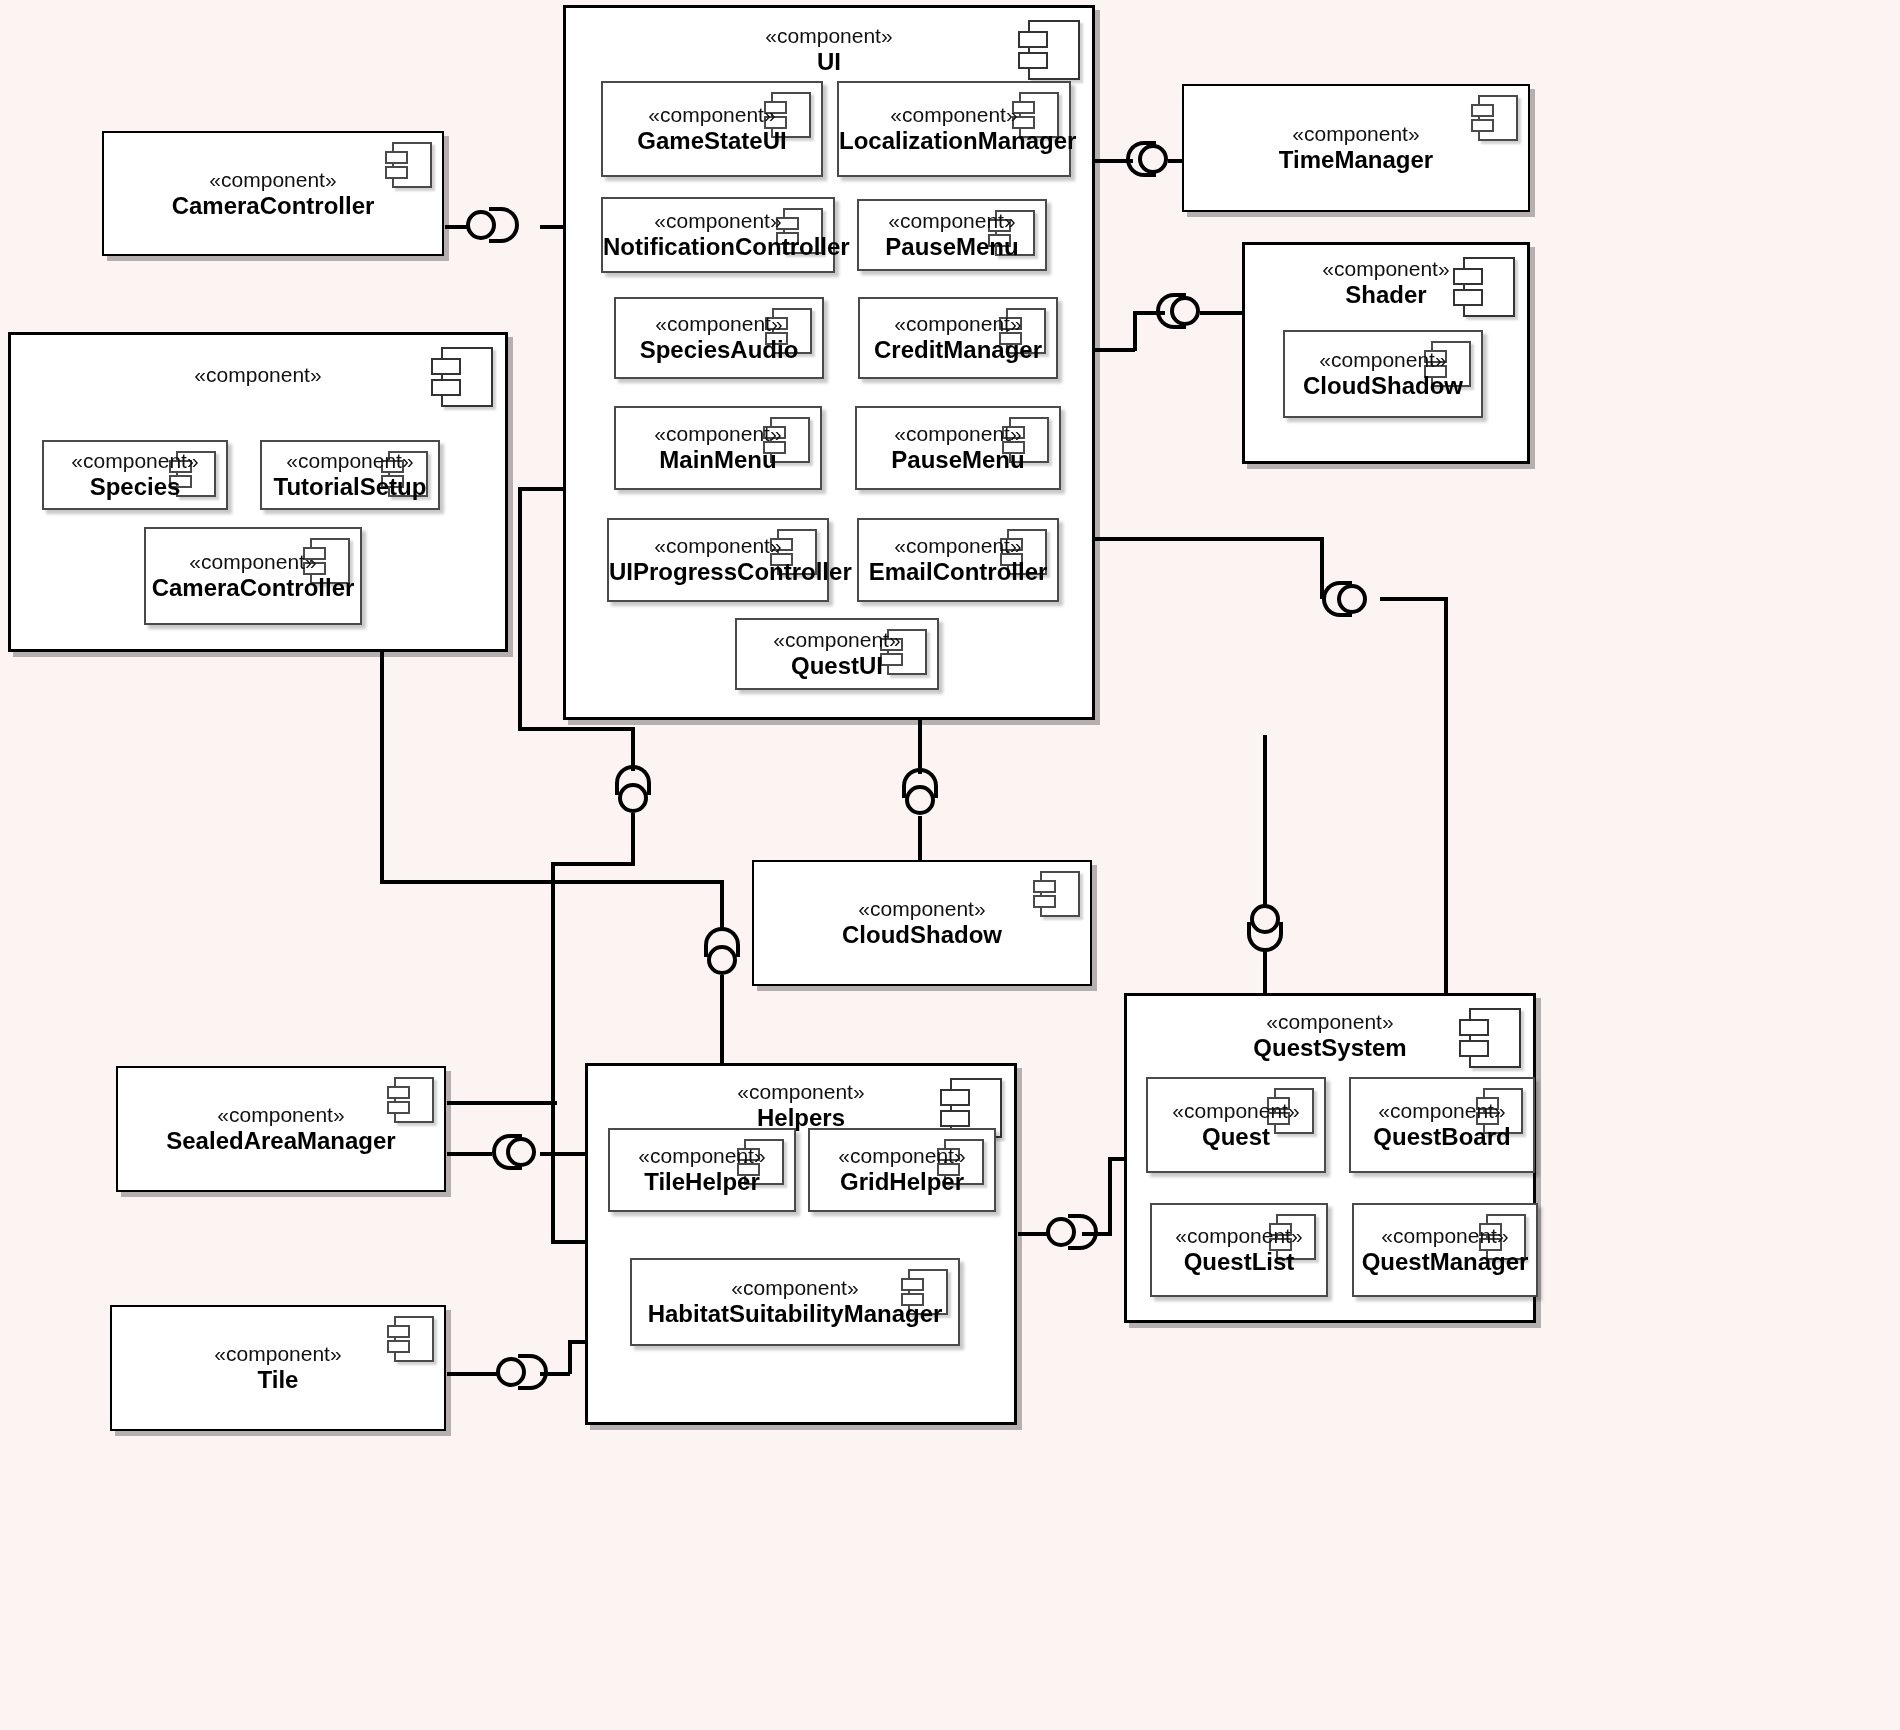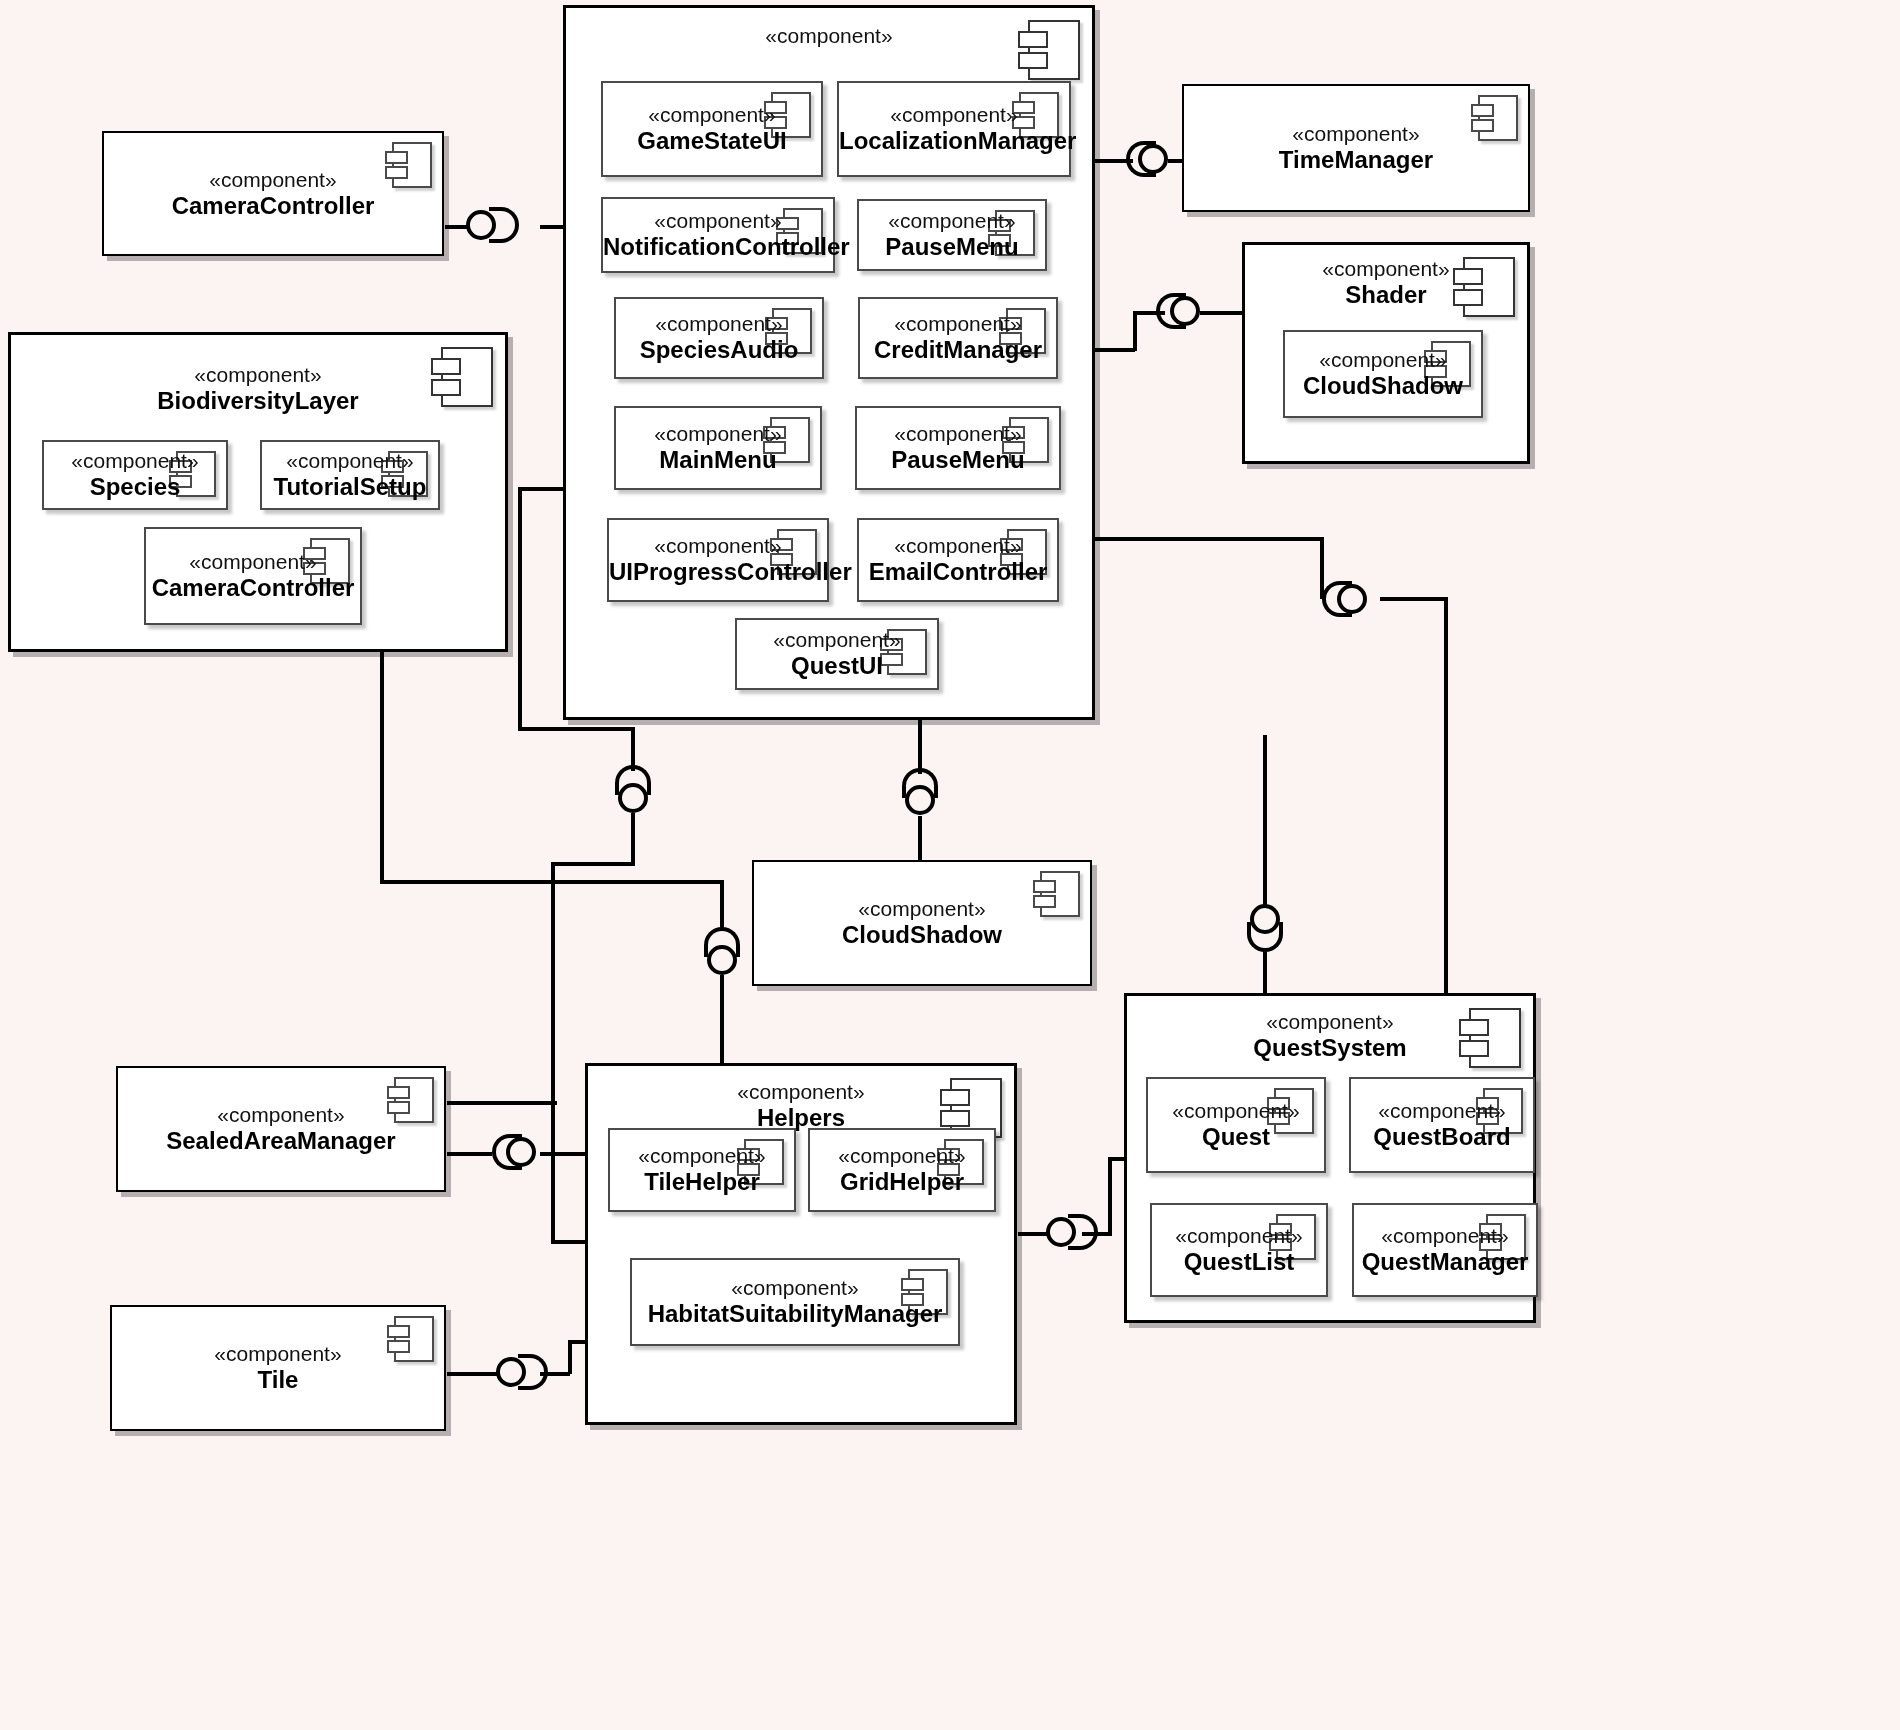--- a/index.html
+++ b/index.html
@@ -233,20 +233,21 @@
     <div class="label-block">
       <div class="stereo">«component»</div>
       <div class="cname">CameraController</div>
     </div>
   </div>
 
   <div class="cmp outer" style="left:563px;top:5px;width:532px;height:715px;">
     <span class="cicon big"></span>
     <div class="label-block">
       <div class="stereo">«component»</div>
+      <div class="cname">UI</div>
     </div>
   </div>
 
   <div class="cmp inner leafbox" style="left:601px;top:81px;width:222px;height:96px;">
     <span class="cicon"></span>
     <div class="label-block">
       <div class="stereo">«component»</div>
       <div class="cname">GameStateUI</div>
     </div>
   </div>
@@ -352,21 +353,20 @@
     <div class="label-block">
       <div class="stereo">«component»</div>
       <div class="cname">CloudShadow</div>
     </div>
   </div>
 
   <div class="cmp outer" style="left:8px;top:332px;width:500px;height:320px;">
     <span class="cicon big"></span>
     <div class="label-block" style="margin-top:28px;">
       <div class="stereo">«component»</div>
-      <div class="cname">BiodiversityLayer</div>
     </div>
   </div>
 
   <div class="cmp inner leafbox" style="left:42px;top:440px;width:186px;height:70px;">
     <span class="cicon"></span>
     <div class="label-block">
       <div class="stereo">«component»</div>
       <div class="cname">Species</div>
     </div>
   </div>

